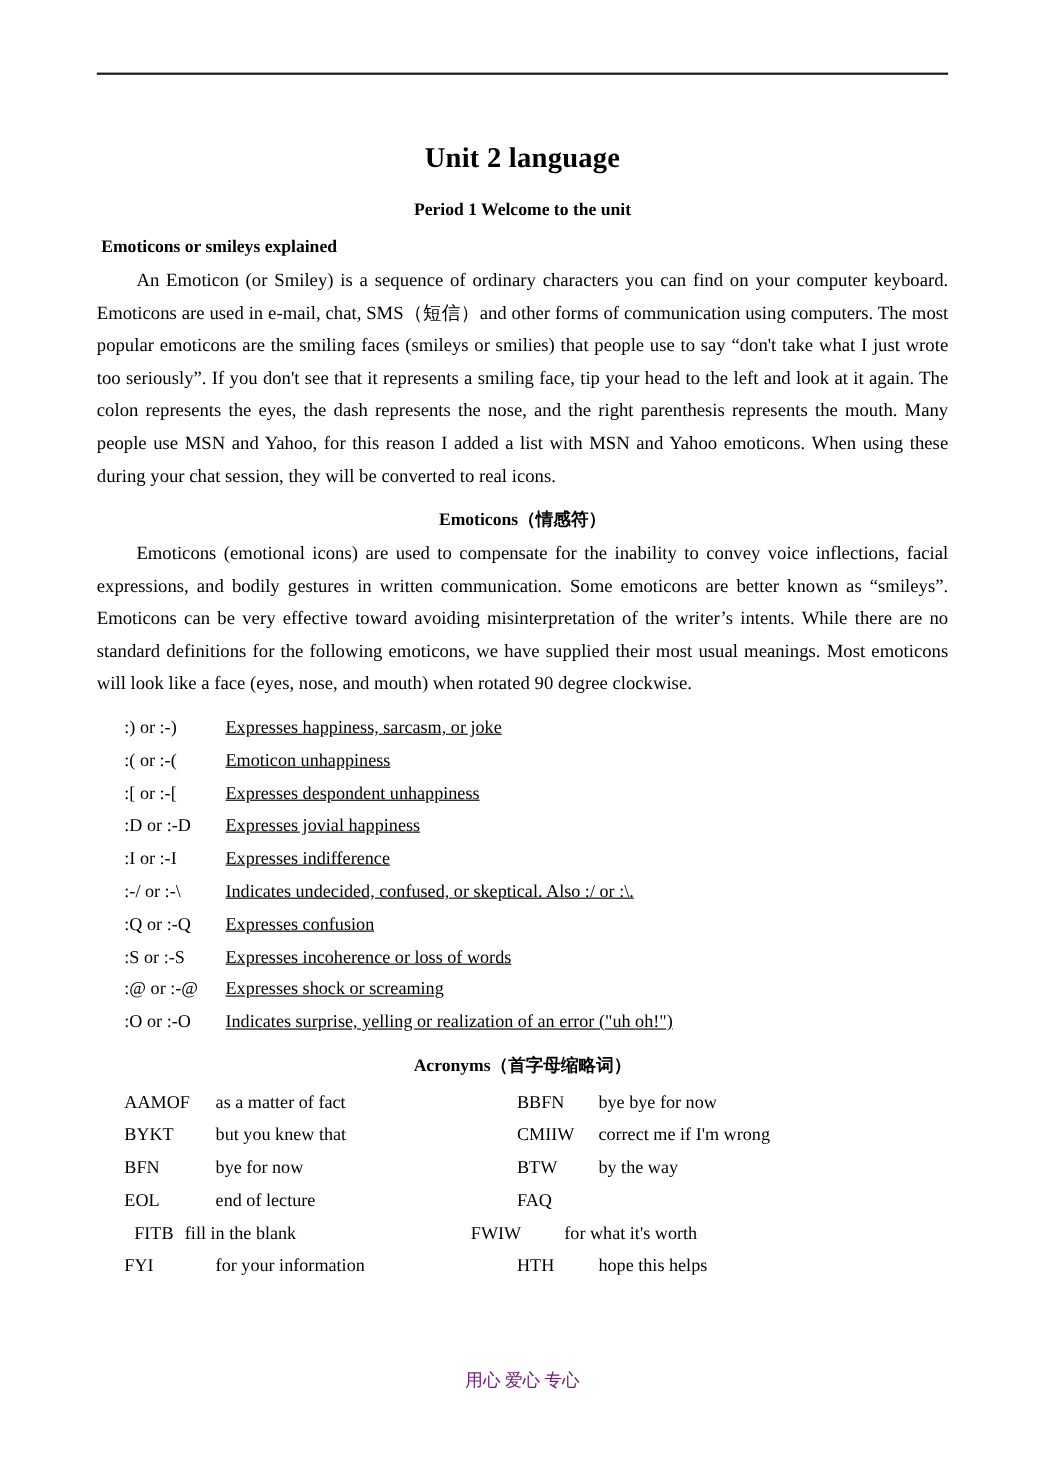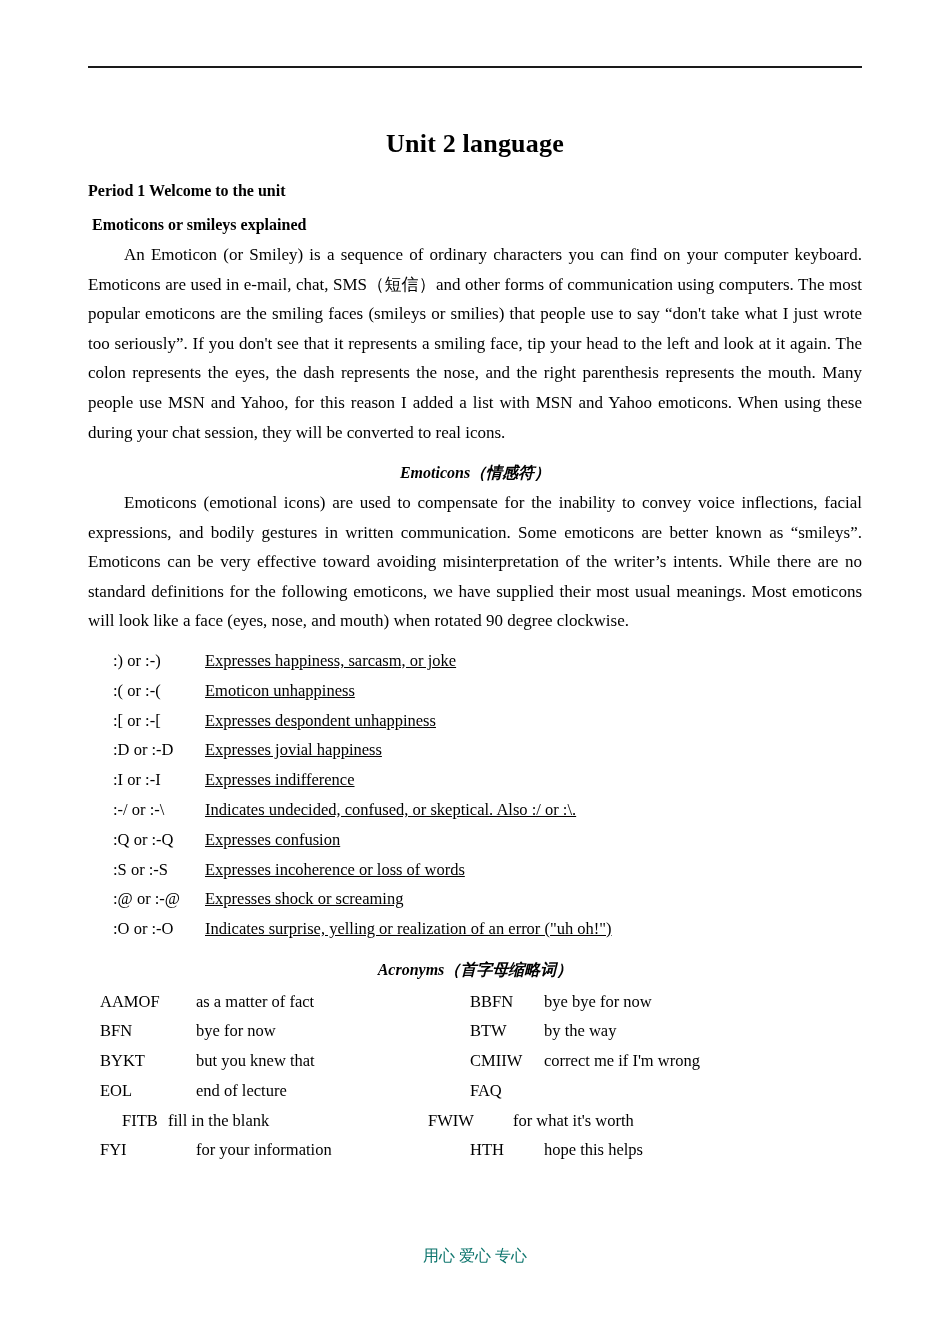--- a/index.html
+++ b/index.html
@@ -46,39 +46,39 @@
     font-weight: bold;
     text-align: center;
     margin: 0;
     line-height: 1.25;
     letter-spacing: 0.2px;
   }
 
   .period-heading {
     font-size: 16px;
     font-weight: bold;
+    text-align: center;
     margin: 20px 0 0 0;
     line-height: 1.3;
   }
 
   .section-heading-left {
     font-size: 16px;
     font-weight: bold;
     text-align: left;
     margin: 14px 0 0 4px;
     line-height: 1.3;
   }
 
   .section-heading-center {
     font-size: 16px;
     font-weight: bold;
     text-align: center;
     margin: 16px 0 2px 0;
     line-height: 1.3;
-    font-style: italic;
   }
 
   .body-para {
     font-size: 17px;
     line-height: 29.6px;
     text-align: justify;
     text-justify: inter-word;
     margin: 4px 0 0 0;
     text-indent: 36px;
   }
@@ -116,41 +116,41 @@
     font-size: 16.5px;
     line-height: 29.7px;
     white-space: nowrap;
     position: relative;
     height: 29.7px;
   }
   .ac-cell {
     position: absolute;
     top: 0;
   }
-  .ac-left-key   { left: 12px; }
+  .ac-left-key   { left: 25px; }
   .ac-left-val   { left: 108px; }
   .ac-right-key  { left: 382px; }
   .ac-right-val  { left: 456px; }
 
   
   .acronym-row.irregular .ac-left-key  { left: 34px; }
   .acronym-row.irregular .ac-left-val  { left: 80px; }
   .acronym-row.irregular .ac-right-key { left: 340px; }
   .acronym-row.irregular .ac-right-val { left: 425px; }
 
   
   .footer {
     position: absolute;
     left: 0;
     top: 1245px;
     width: 950px;
     text-align: center;
     font-size: 16px;
     line-height: 1.4;
-    color: #0f766e;
+    color: #701a75;
   }
 </style>
 </head>
 <body>
 
 <div class="page">
 
   <div class="header-rule"></div>
 
   <div class="content">
@@ -183,30 +183,30 @@
     <h3 class="section-heading-center">Acronyms（首字母缩略词）</h3>
 
     <ul class="acronym-table" id="acronym-table">
         <li class="acronym-row">
           <span class="ac-cell ac-left-key">AAMOF</span>
           <span class="ac-cell ac-left-val">as a matter of fact</span>
           <span class="ac-cell ac-right-key">BBFN</span>
           <span class="ac-cell ac-right-val">bye bye for now</span>
         </li>
         <li class="acronym-row">
+          <span class="ac-cell ac-left-key">BYKT</span>
+          <span class="ac-cell ac-left-val">but you knew that</span>
+          <span class="ac-cell ac-right-key">CMIIW</span>
+          <span class="ac-cell ac-right-val">correct me if I'm wrong</span>
+        </li>
+        <li class="acronym-row">
           <span class="ac-cell ac-left-key">BFN</span>
           <span class="ac-cell ac-left-val">bye for now</span>
           <span class="ac-cell ac-right-key">BTW</span>
           <span class="ac-cell ac-right-val">by the way</span>
-        </li>
-        <li class="acronym-row">
-          <span class="ac-cell ac-left-key">BYKT</span>
-          <span class="ac-cell ac-left-val">but you knew that</span>
-          <span class="ac-cell ac-right-key">CMIIW</span>
-          <span class="ac-cell ac-right-val">correct me if I'm wrong</span>
         </li>
         <li class="acronym-row">
           <span class="ac-cell ac-left-key">EOL</span>
           <span class="ac-cell ac-left-val">end of lecture</span>
           <span class="ac-cell ac-right-key">FAQ</span>
         </li>
         <li class="acronym-row irregular">
           <span class="ac-cell ac-left-key">FITB</span>
           <span class="ac-cell ac-left-val">fill in the blank</span>
           <span class="ac-cell ac-right-key">FWIW</span>

